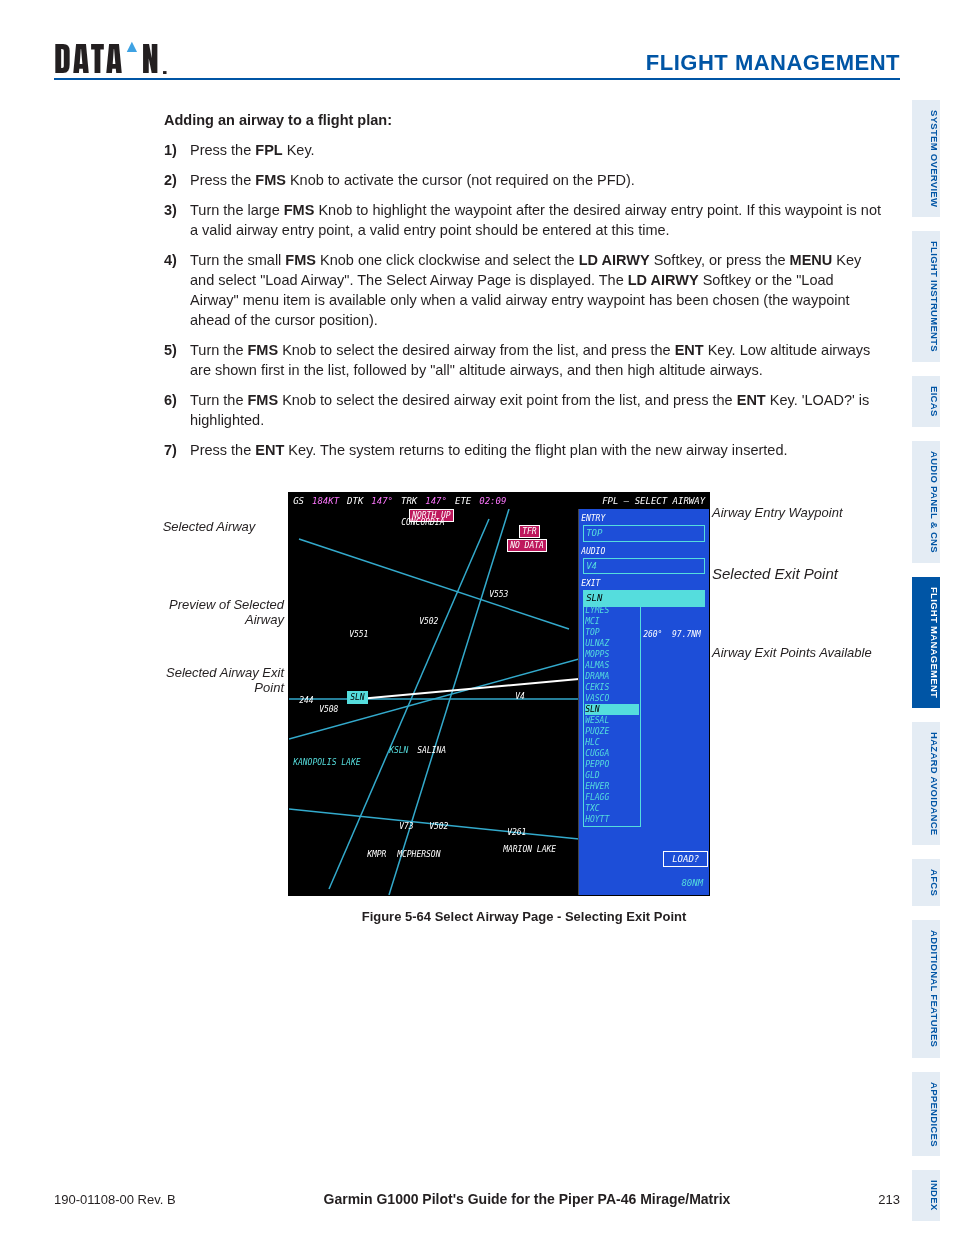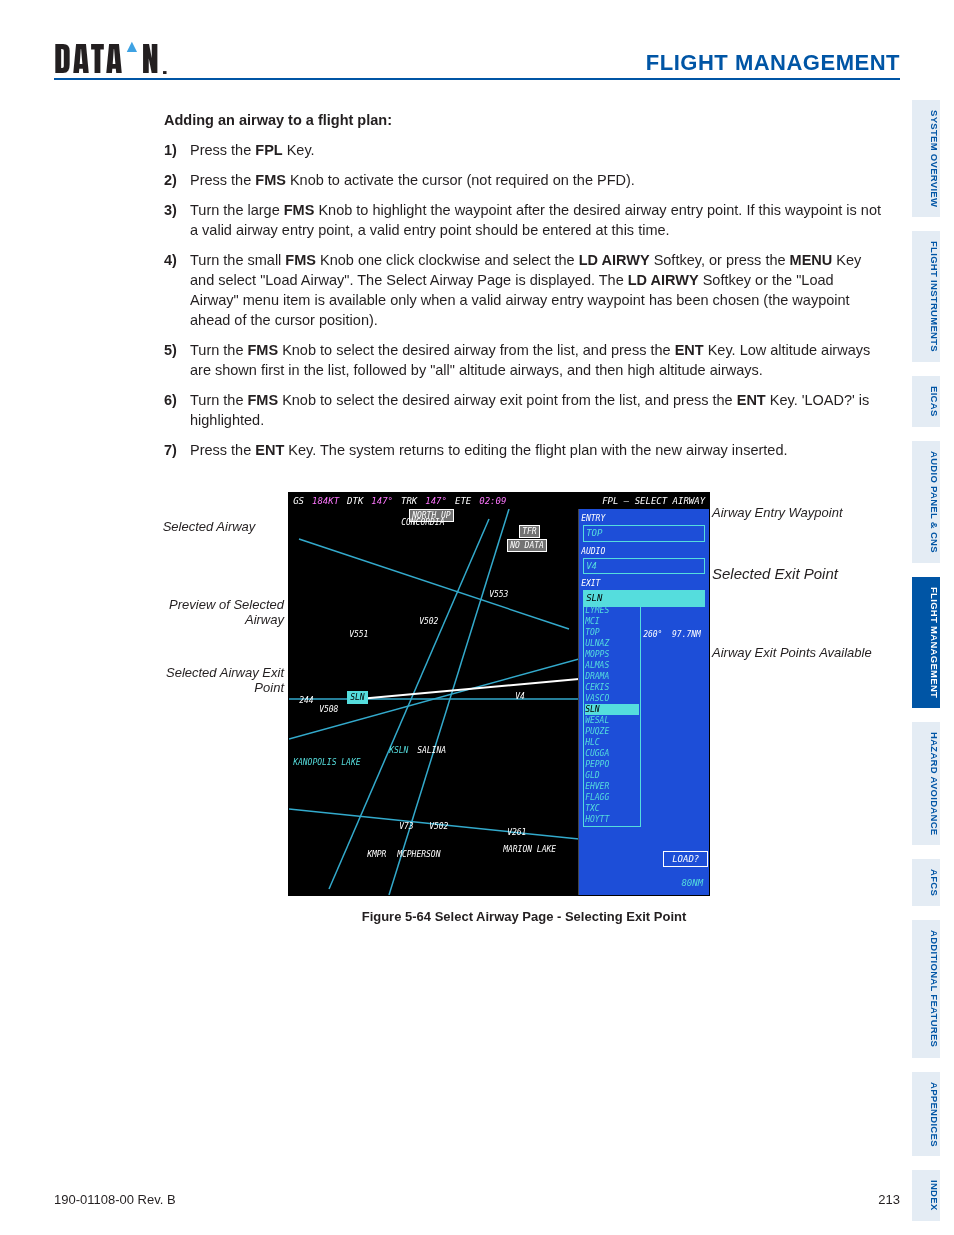--- a/index.html
+++ b/index.html
@@ -17,21 +17,21 @@
   ol li .txt{flex:1;}
   b{font-weight:700;}
   .fig-wrap{margin-top:32px;}
   .fig-row{display:flex;align-items:center;gap:6px;font-style:italic;font-size:13px;}
   .fig-left{width:150px;text-align:right;line-height:1.2;}
   .fig-right{width:170px;text-align:left;line-height:1.2;}
   .screen{width:420px;height:400px;background:#000;border:1px solid #000;position:relative;font-family:"Lucida Console",monospace;font-size:9px;color:#fff;margin-left:-30px;}
   .top-bar{display:flex;gap:8px;padding:2px 4px;background:#000;color:#fff;}
   .top-bar span{font-size:9px;}  .mag{color:#f7f;}
   .map{position:absolute;left:0;top:14px;width:290px;height:372px;background:#000;}
-  .map-box{position:absolute;border:1px solid #fff;color:#fff;font-size:8px;padding:0 2px;background:#737373;}
+  .map-box{position:absolute;border:1px solid #fff;color:#fff;font-size:8px;padding:0 2px;background:#be185d;}
   .side{position:absolute;right:0;top:14px;width:130px;height:386px;background:#1d4ed8;border-left:1px solid #444;}
   .side-lbl{color:#fff;font-size:8px;margin:4px 2px 0 2px;}
   .side-box{border:1px solid #5dd;color:#5dd;font-size:9px;padding:1px 2px;margin:1px 4px;}
   .exit-list{position:absolute;left:4px;top:94px;width:54px;border:1px solid #5dd;font-size:8px;line-height:11px;color:#5dd;padding:1px;}
   .exit-list .sel{background:#5dd;color:#000;}
   .load-btn{position:absolute;left:84px;bottom:28px;border:1px solid #fff;color:#fff;font-size:9px;padding:1px 8px;}
   .range{position:absolute;right:6px;bottom:6px;color:#5dd;font-size:9px;}
   .map svg{position:absolute;left:0;top:0;}
   .wp{position:absolute;color:#fff;font-size:8px;}
   .caption{text-align:center;font-weight:700;font-size:13px;margin-top:12px;}
@@ -205,15 +205,16 @@
       <div class="tab active">FLIGHT MANAGEMENT</div>
       <div class="tab">HAZARD AVOIDANCE</div>
       <div class="tab">AFCS</div>
       <div class="tab">ADDITIONAL FEATURES</div>
       <div class="tab">APPENDICES</div>
       <div class="tab">INDEX</div>
     </div>
 
   <div class="footer">
     <span>190-01108-00  Rev. B</span>
+    <span class="mid">Garmin G1000 Pilot's Guide for the Piper PA-46 Mirage/Matrix</span>
     <span>213</span>
   </div>
 </div>
 
 </body></html>

